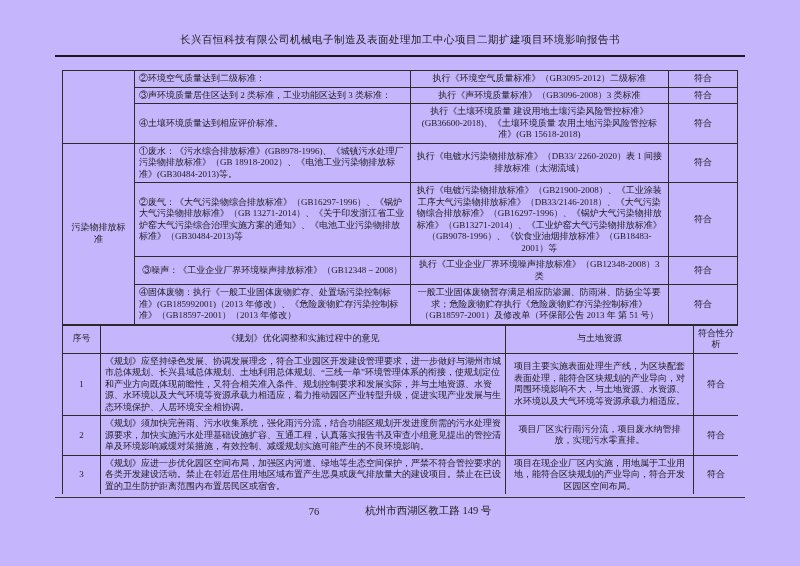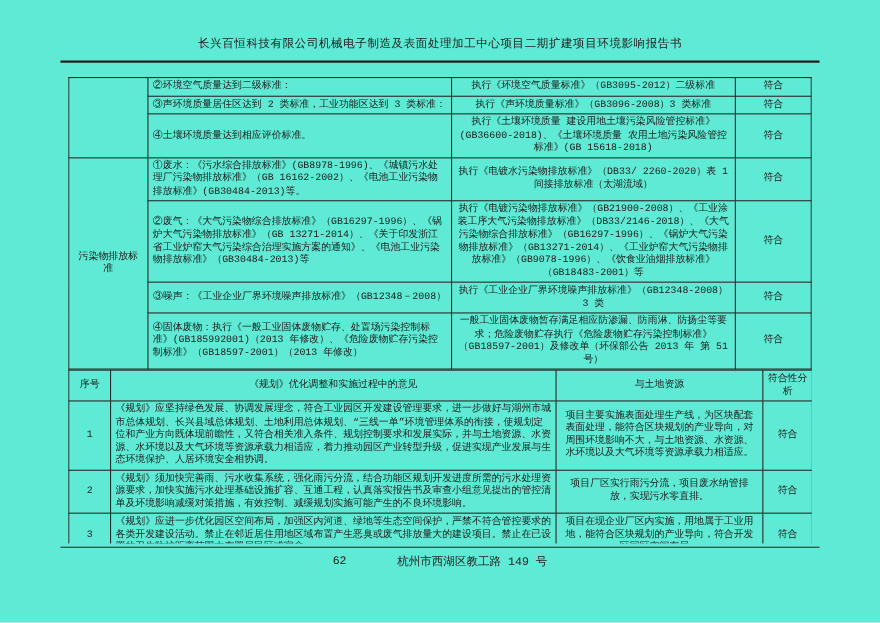--- a/index.html
+++ b/index.html
@@ -1,21 +1,21 @@
 <!DOCTYPE html>
 <html><head>
 <meta charset="utf-8">
 <style>
   * { margin:0; padding:0; box-sizing:border-box; }
   html,body { background:#e8e8e8; }
   .page {
     position:relative;
     width:800px; height:566px;
-    background:#5eead4;
-    font-family:Liberation Mono, monospace;
+    background:#c4b5fd;
+    font-family:Liberation Serif, serif;
     color:#1c1c1c;
     overflow:hidden;
     margin:0 auto;
   }
   .doc-header {
     position:absolute; top:33px; left:55px; width:690px;
     text-align:center; font-size:10.5px; letter-spacing:0.5px; color:#222;
   }
   .header-rule {
     position:absolute; top:55px; left:55px; width:690px; height:2px;
@@ -82,21 +82,21 @@
           <td class="t1-c3">执行《声环境质量标准》（GB3096-2008）3 类标准</td>
           <td class="t1-c4">符合</td>
         </tr>
         <tr>
           <td class="t1-c2">④土壤环境质量达到相应评价标准。</td>
           <td class="t1-c3">执行《土壤环境质量 建设用地土壤污染风险管控标准》(GB36600-2018)、《土壤环境质量 农用土地污染风险管控标准》(GB 15618-2018)</td>
           <td class="t1-c4">符合</td>
         </tr>
         <tr>
           <td class="t1-c1" rowspan="4">污染物排放标准</td>
-          <td class="t1-c2">①废水：《污水综合排放标准》(GB8978-1996)、《城镇污水处理厂污染物排放标准》（GB 16162-2002）、《电池工业污染物排放标准》(GB30484-2013)等。</td>
+          <td class="t1-c2">①废水：《污水综合排放标准》(GB8978-1996)、《城镇污水处理厂污染物排放标准》（GB 18918-2002）、《电池工业污染物排放标准》(GB30484-2013)等。</td>
           <td class="t1-c3">执行《电镀水污染物排放标准》（DB33/ 2260-2020）表 1 间接排放标准（太湖流域）</td>
           <td class="t1-c4">符合</td>
         </tr>
         <tr>
           <td class="t1-c2">②废气：《大气污染物综合排放标准》（GB16297-1996）、《锅炉大气污染物排放标准》（GB 13271-2014）、《关于印发浙江省工业炉窑大气污染综合治理实施方案的通知》、《电池工业污染物排放标准》（GB30484-2013)等</td>
           <td class="t1-c3">执行《电镀污染物排放标准》（GB21900-2008）、《工业涂装工序大气污染物排放标准》（DB33/2146-2018）、《大气污染物综合排放标准》（GB16297-1996）、《锅炉大气污染物排放标准》（GB13271-2014）、《工业炉窑大气污染物排放标准》（GB9078-1996）、《饮食业油烟排放标准》（GB18483-2001）等</td>
           <td class="t1-c4">符合</td>
         </tr>
         <tr>
           <td class="t1-c2 ctr">③噪声：《工业企业厂界环境噪声排放标准》（GB12348－2008）</td>
@@ -139,17 +139,17 @@
           <td class="t2-c4">符合</td>
         </tr>
 
       </tbody>
     </table>
 
   </div>
 
   <div class="footer-rule"></div>
   <div class="doc-footer">
-    <span>62</span>
+    <span>76</span>
     <span>杭州市西湖区教工路 149 号</span>
   </div>
 
 </div>
 
 </body></html>

